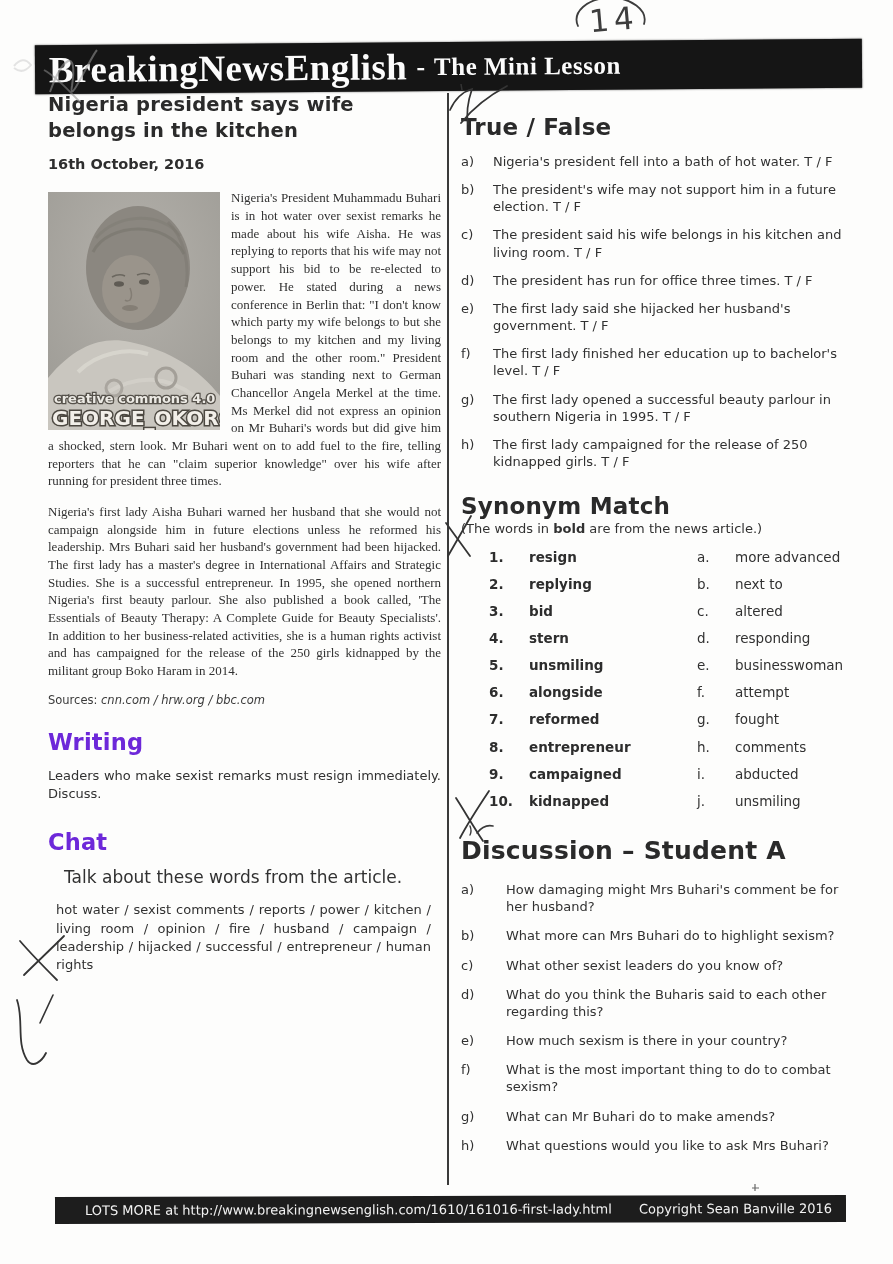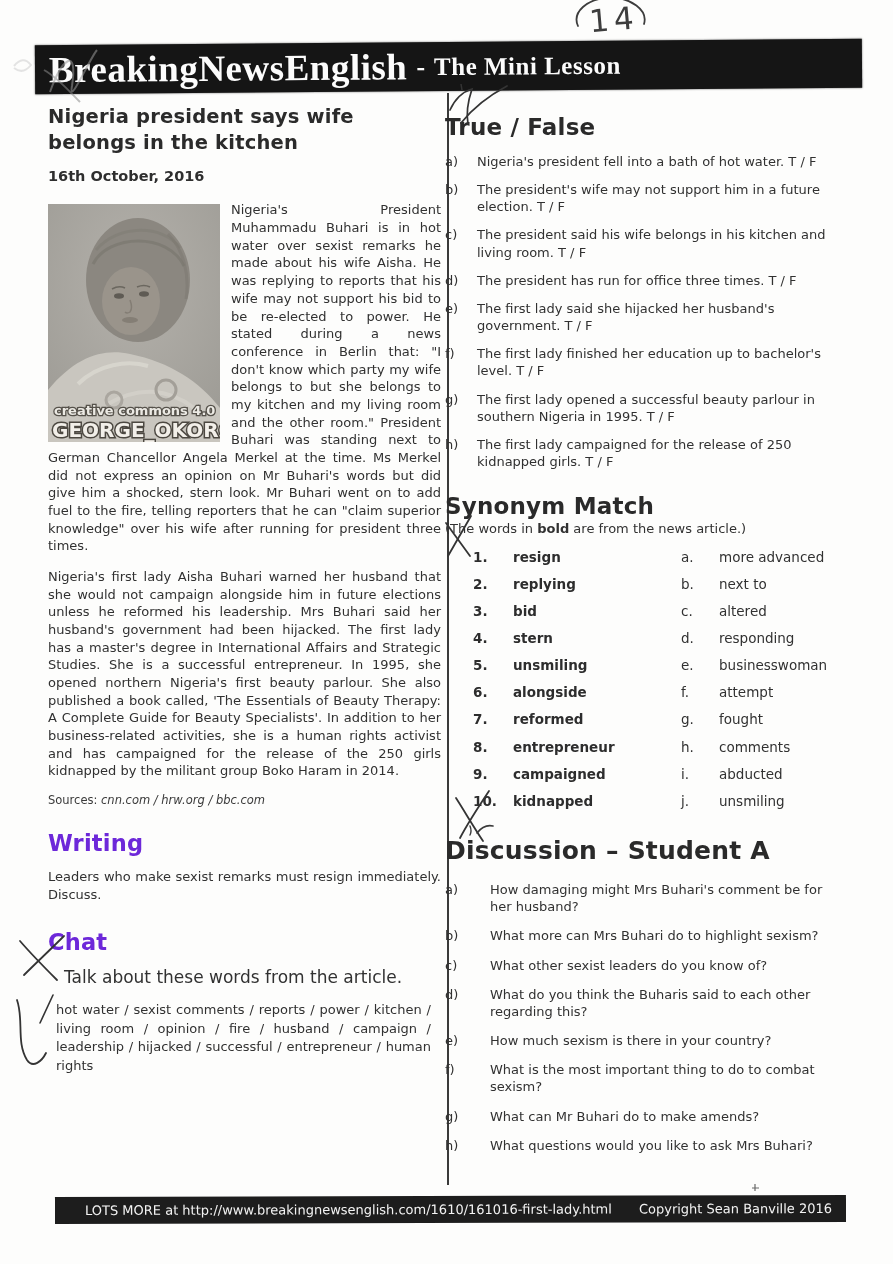--- a/index.html
+++ b/index.html
@@ -34,31 +34,31 @@
   .topbar .subtitle{
     font-family:"Liberation Serif",serif;
     font-weight:bold;color:#fcfcfc;font-size:25px;letter-spacing:0.5px;
   }
 
   
   .divider{
     position:absolute;left:447px;top:93px;width:1.6px;height:1092px;
     background:#3a3a3a;
   }
-  .col-left{position:absolute;left:48px;top:104px;width:393px;}
-  .col-right{position:absolute;left:445px;top:100px;width:399px;}
+  .col-left{position:absolute;left:48px;top:92px;width:393px;}
+  .col-right{position:absolute;left:461px;top:100px;width:399px;}
 
   
   h1.article-title{
     margin:0;font-size:19.5px;line-height:1.32;color:#2b2b2b;
     font-weight:bold;letter-spacing:0.2px;
   }
   .article-date{font-size:14.5px;font-weight:bold;margin-top:13px;color:#2e2e2e;}
   .article-body{margin-top:17px;font-size:13px;line-height:1.36;text-align:justify;}
-  .article-body p{margin:4px 0 13px 0;}
+  .article-body p{margin:4px 0 13px 0;font-family:Liberation Serif, serif;}
   .photo{
     float:left;width:172px;height:238px;margin:3px 11px 4px 0;
     background:#c4b5fd;
   }
   .sources{font-size:11.5px;margin-top:10px;color:#3a3a3a;text-align:left;}
   .sources i{font-style:italic;}
   h2.sec{
     font-size:22.5px;font-weight:bold;color:#6d28d9;
     margin:21px 0 12px 0;letter-spacing:0.2px;
   }

